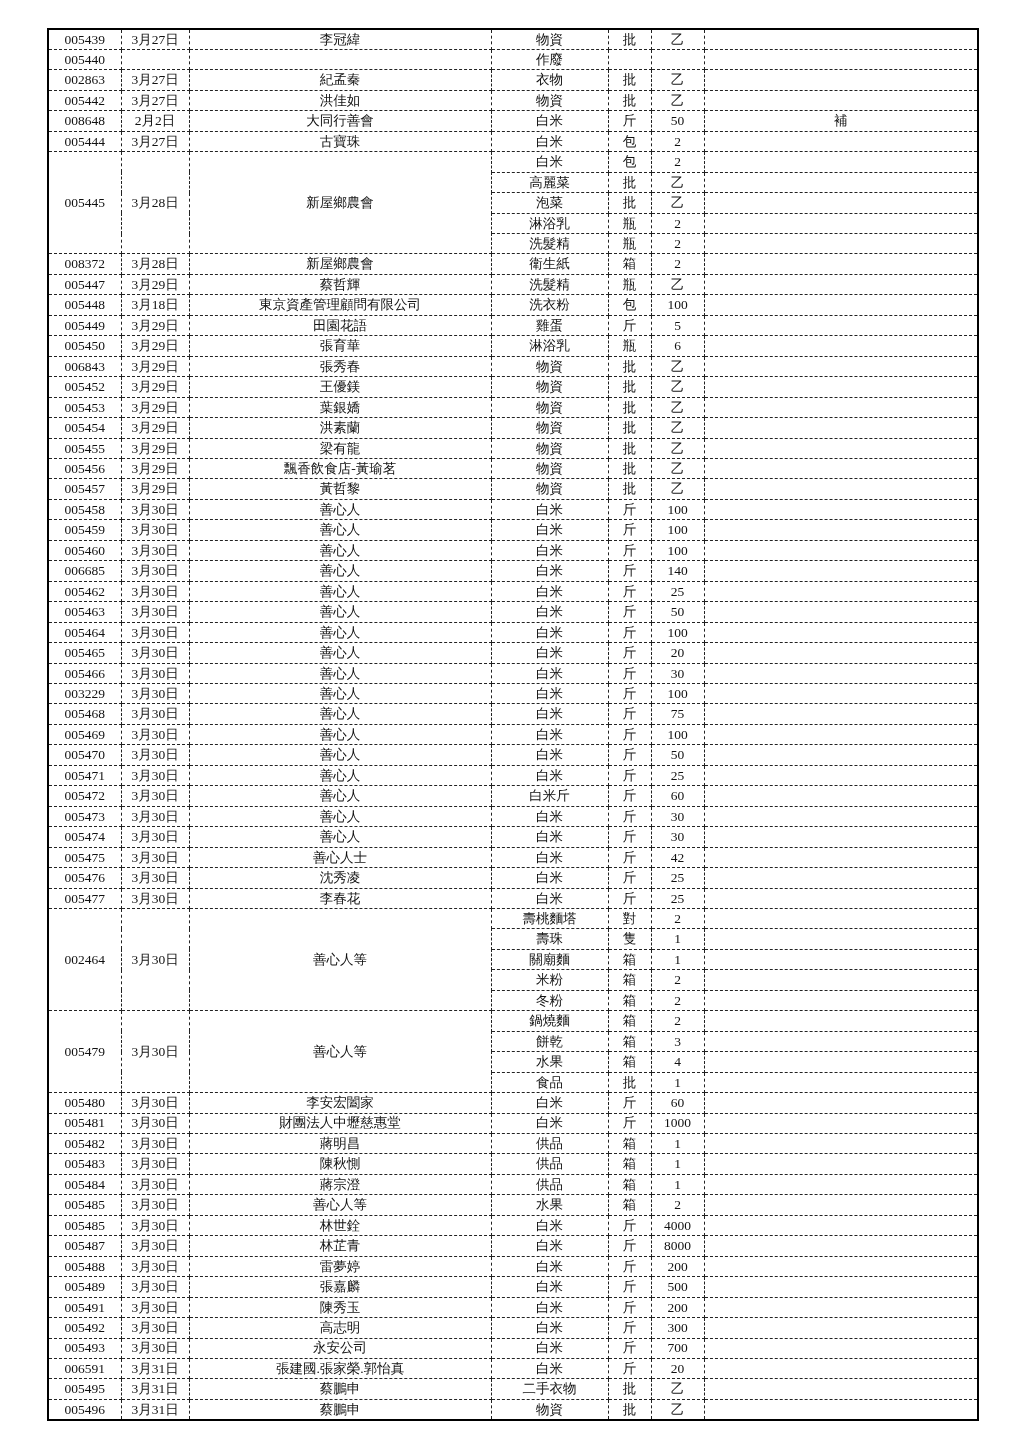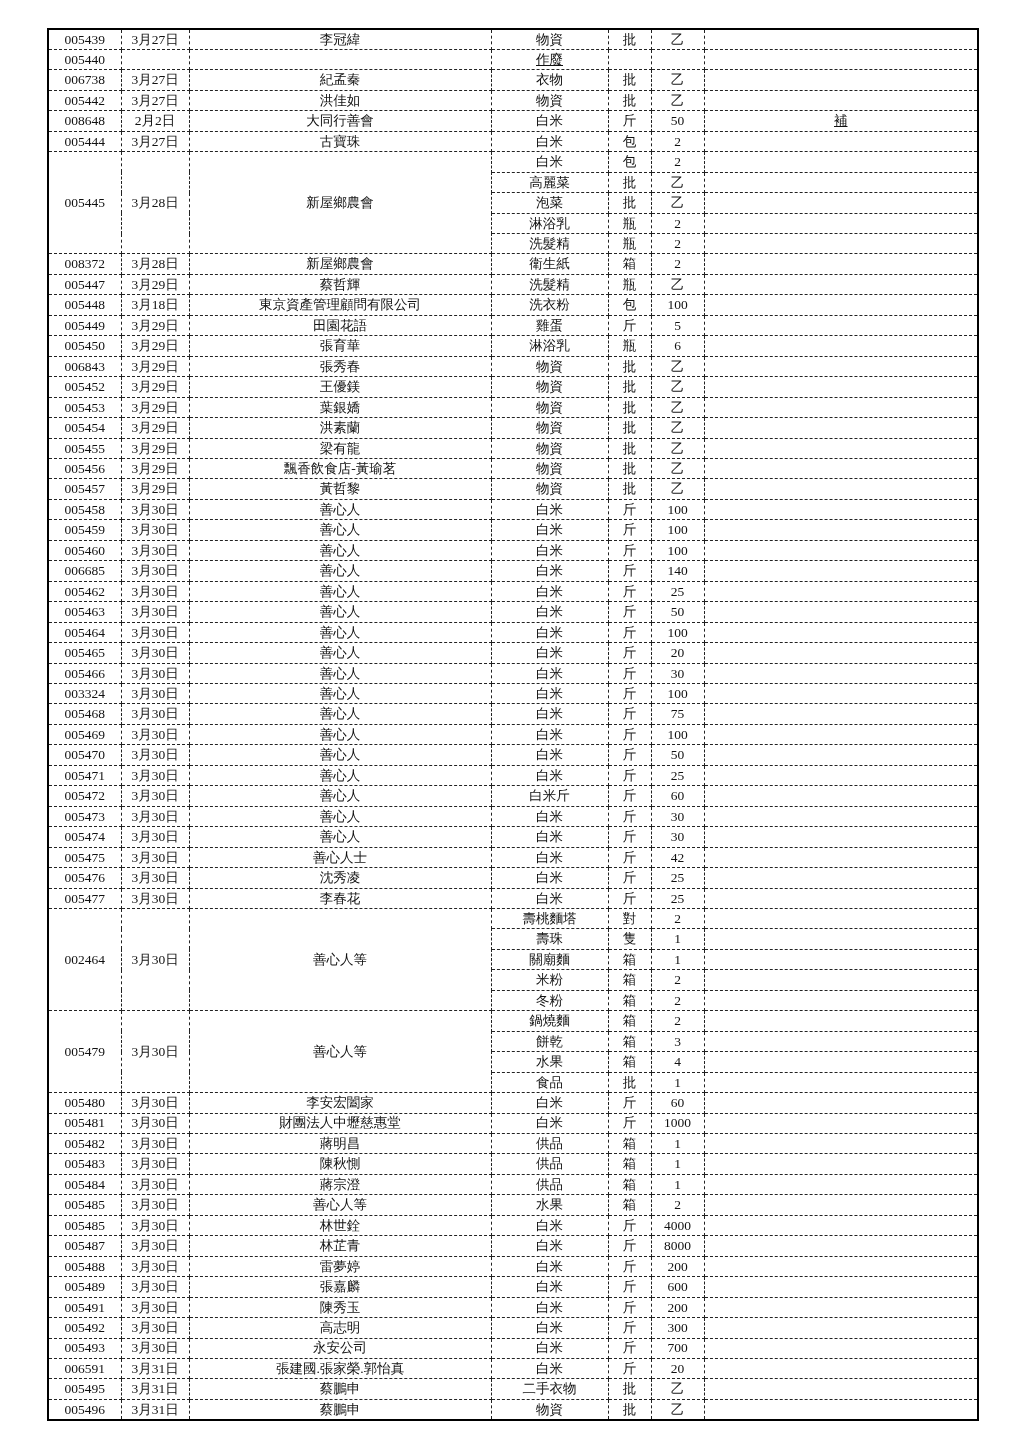--- a/index.html
+++ b/index.html
@@ -33,21 +33,21 @@
     text-align:center;
     vertical-align:middle;
     padding:0;
     white-space:nowrap;
     overflow:hidden;
     height:18px;
     color:var(--ink);
   }
   table.ledger tr{height:20px;}
   td.col-note{text-align:left;padding-left:4px;}
-  td.red{color:var(--red);text-decoration:underline;}
+  td.red{color:var(--red);}
 </style>
 </head>
 <body>
 
 <div class="sheet">
   <table class="ledger">
     <colgroup>
       <col style="width:73px">
       <col style="width:68px">
       <col style="width:302px">
@@ -69,21 +69,21 @@
         <tr>
           <td class="col-no">005440</td>
           <td class="col-date"></td>
           <td class="col-donor"></td>
           <td class="col-item red">作廢</td>
           <td class="col-unit"></td>
           <td class="col-qty"></td>
           <td class="col-note"></td>
         </tr>
         <tr>
-          <td class="col-no">006738</td>
+          <td class="col-no">002863</td>
           <td class="col-date">3月27日</td>
           <td class="col-donor">紀孟秦</td>
           <td class="col-item">衣物</td>
           <td class="col-unit">批</td>
           <td class="col-qty">乙</td>
           <td class="col-note"></td>
         </tr>
         <tr>
           <td class="col-no">005442</td>
           <td class="col-date">3月27日</td>
@@ -327,21 +327,21 @@
         <tr>
           <td class="col-no">005466</td>
           <td class="col-date">3月30日</td>
           <td class="col-donor">善心人</td>
           <td class="col-item">白米</td>
           <td class="col-unit">斤</td>
           <td class="col-qty">30</td>
           <td class="col-note"></td>
         </tr>
         <tr>
-          <td class="col-no">003324</td>
+          <td class="col-no">003229</td>
           <td class="col-date">3月30日</td>
           <td class="col-donor">善心人</td>
           <td class="col-item">白米</td>
           <td class="col-unit">斤</td>
           <td class="col-qty">100</td>
           <td class="col-note"></td>
         </tr>
         <tr>
           <td class="col-no">005468</td>
           <td class="col-date">3月30日</td>
@@ -572,21 +572,21 @@
           <td class="col-unit">斤</td>
           <td class="col-qty">200</td>
           <td class="col-note"></td>
         </tr>
         <tr>
           <td class="col-no">005489</td>
           <td class="col-date">3月30日</td>
           <td class="col-donor">張嘉麟</td>
           <td class="col-item">白米</td>
           <td class="col-unit">斤</td>
-          <td class="col-qty">600</td>
+          <td class="col-qty">500</td>
           <td class="col-note"></td>
         </tr>
         <tr>
           <td class="col-no">005491</td>
           <td class="col-date">3月30日</td>
           <td class="col-donor">陳秀玉</td>
           <td class="col-item">白米</td>
           <td class="col-unit">斤</td>
           <td class="col-qty">200</td>
           <td class="col-note"></td>

